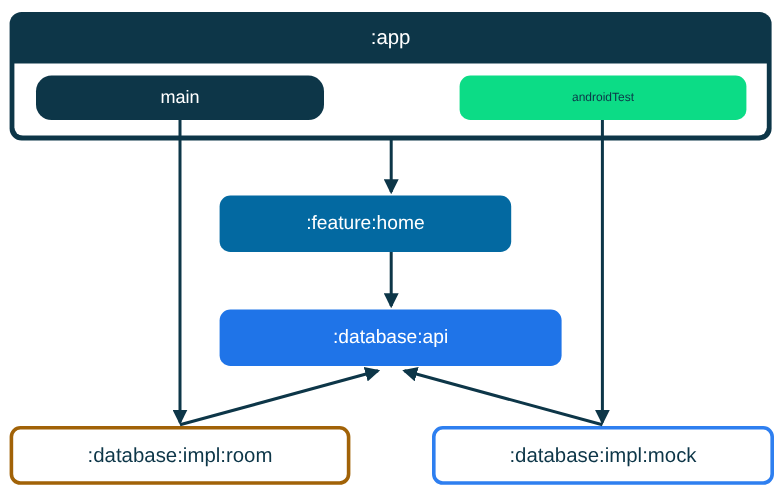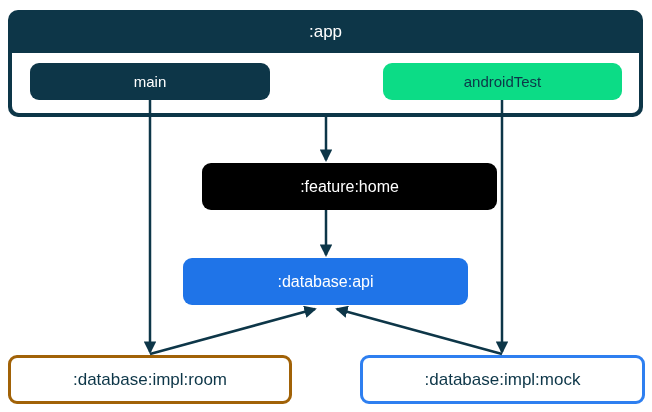--- a/index.html
+++ b/index.html
@@ -50,35 +50,35 @@
     border-radius: 9px;
     z-index: 2;
   }
   .chip-main {
     left: 30px; top: 63px;
     width: 240px; height: 37px;
     background: #0D3648;
     color: #ffffff;
     font-size: 15px;
     z-index: 3;
+    border-radius: 13px;
   }
   .chip-androidtest {
     left: 383px; top: 63px;
     width: 239px; height: 37px;
     background: #0CDC86;
     color: #0D3648;
-    font-size: 15px;
+    font-size: 10px;
     z-index: 3;
   }
   .feature-home {
     left: 183px; top: 163px;
-    width: 295px; height: 47px;
-    background: #000000;
+    width: 243px; height: 47px;
+    background: #0369a1;
     color: #ffffff;
-    margin-left: 19px;
   }
   .database-api {
     left: 183px; top: 258px;
     width: 285px; height: 47px;
     background: #1F74E8;
     color: #ffffff;
   }
   .impl-room {
     left: 8px; top: 355px;
     width: 284px; height: 49px;

